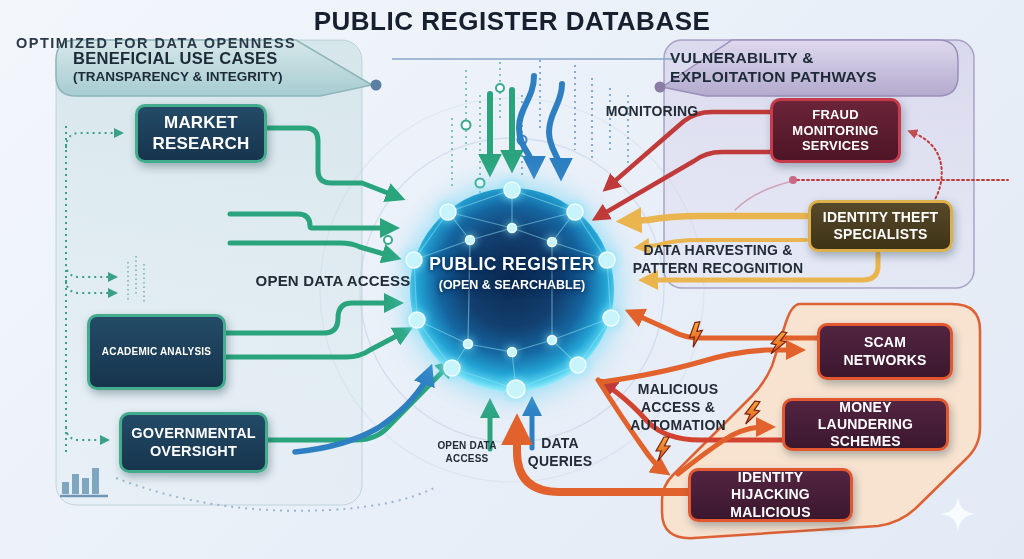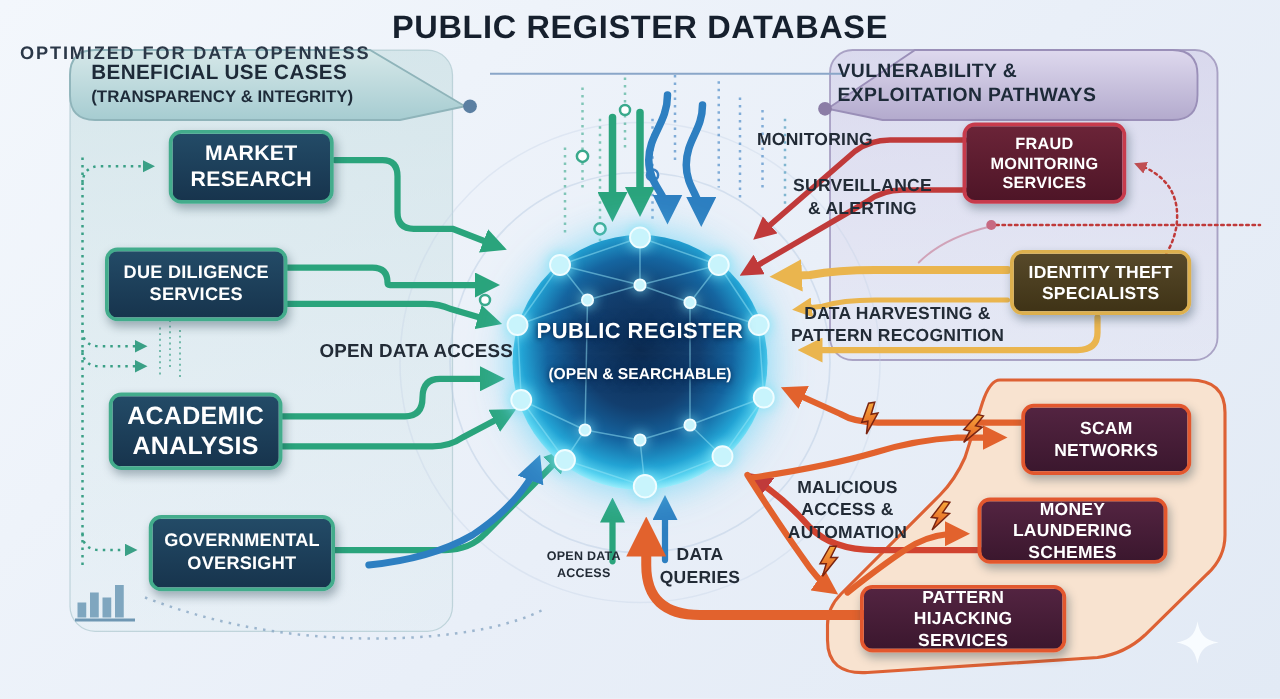--- a/index.html
+++ b/index.html
@@ -18,21 +18,21 @@
     box-shadow:2px 4px 8px rgba(25,55,70,.35);line-height:1.22;letter-spacing:.2px;}
   .box.teal{background:linear-gradient(180deg,#234b67,#17344d);border:3px solid #43ac8c;}
   .box.red{background:linear-gradient(180deg,#6b2438,#4e1527);border:3px solid #c73b4c;}
   .box.yellow{background:linear-gradient(180deg,#57492a,#3f3316);border:3px solid #ddb04e;}
   .box.orange{background:linear-gradient(180deg,#532441,#3b172e);border:3px solid #e2572e;}
   .lbl{position:absolute;transform:translate(-50%,-50%);font-weight:700;color:#222b36;
     text-align:center;white-space:pre-line;line-height:1.28;letter-spacing:.2px;}
   .sphere-text{position:absolute;left:402px;top:254px;width:220px;text-align:center;color:#fff;
     text-shadow:0 1px 4px rgba(0,30,70,.9),0 0 10px rgba(0,60,110,.6);}
   .st1{font-size:17.5px;font-weight:800;letter-spacing:.4px;line-height:1.25;}
-  .st2{font-size:12.5px;font-weight:700;margin-top:16px;}
+  .st2{font-size:12.5px;font-weight:700;margin-top:2px;}
 </style>
 </head>
 <body>
 
 <div id="canvas">
 
 <svg id="bg-svg" viewBox="0 0 1024 559">
   <defs>
     <linearGradient id="tealHdr" x1="0" y1="0" x2="0" y2="1">
       <stop offset="0" stop-color="#d6e8e9"></stop>
@@ -230,34 +230,31 @@
 <div class="hdr" style="left:213px;top:67px;width:280px">
   <div class="h1">BENEFICIAL USE CASES</div>
   <div class="h2">(TRANSPARENCY &amp; INTEGRITY)</div>
 </div>
 <div class="hdr" style="left:810px;top:67px;width:280px">
   <div class="h1" style="font-size:15.5px">VULNERABILITY &amp;</div>
   <div class="h1" style="font-size:15.5px">EXPLOITATION PATHWAYS</div>
 </div>
 
 <div class="box teal" style="left:135px;top:104px;width:132px;height:59px;font-size:17px">MARKET RESEARCH</div>
-<div class="box teal" style="left:84px;top:198px;width:146px;height:59px;font-size:14.5px">DUE DILIGENCE SERVICES</div>
-<div class="box teal" style="left:87px;top:314px;width:139px;height:62px;font-size:20px">ACADEMIC ANALYSIS</div>
+<div class="box teal" style="left:87px;top:314px;width:139px;height:76px;font-size:10px">ACADEMIC ANALYSIS</div>
 <div class="box teal" style="left:119px;top:412px;width:149px;height:61px;font-size:14.5px">GOVERNMENTAL OVERSIGHT</div>
 
 <div class="box red" style="left:770px;top:98px;width:131px;height:65px;font-size:13px">FRAUD MONITORING SERVICES</div>
 <div class="box yellow" style="left:808px;top:200px;width:145px;height:52px;font-size:14px">IDENTITY THEFT SPECIALISTS</div>
 <div class="box orange" style="left:817px;top:323px;width:136px;height:57px;font-size:14px;padding:4px 36px">SCAM NETWORKS</div>
-<div class="box orange" style="left:782px;top:398px;width:152px;height:53px;font-size:14px">MONEY LAUNDERING SCHEMES</div>
-<div class="box orange" style="left:688px;top:468px;width:165px;height:54px;font-size:14px">PATTERN HIJACKING SERVICES</div>
+<div class="box orange" style="left:782px;top:398px;width:167px;height:53px;font-size:14px">MONEY LAUNDERING SCHEMES</div>
+<div class="box orange" style="left:688px;top:468px;width:165px;height:54px;font-size:14px">IDENTITY HIJACKING MALICIOUS</div>
 
 <div class="lbl" style="left:333px;top:281px;font-size:15px">OPEN DATA ACCESS</div>
 <div class="lbl" style="left:652px;top:112px;font-size:14px">MONITORING</div>
-<div class="lbl" style="left:690px;top:158px;font-size:14px">SURVEILLANCE
-&amp; ALERTING</div>
 <div class="lbl" style="left:718px;top:260px;font-size:14px">DATA HARVESTING &amp;
 PATTERN RECOGNITION</div>
 <div class="lbl" style="left:678px;top:408px;font-size:14px">MALICIOUS
 ACCESS &amp;
 AUTOMATION</div>
 <div class="lbl" style="left:467px;top:453px;font-size:10px">OPEN DATA
 ACCESS</div>
 <div class="lbl" style="left:560px;top:453px;font-size:14px">DATA
 QUERIES</div>
 

